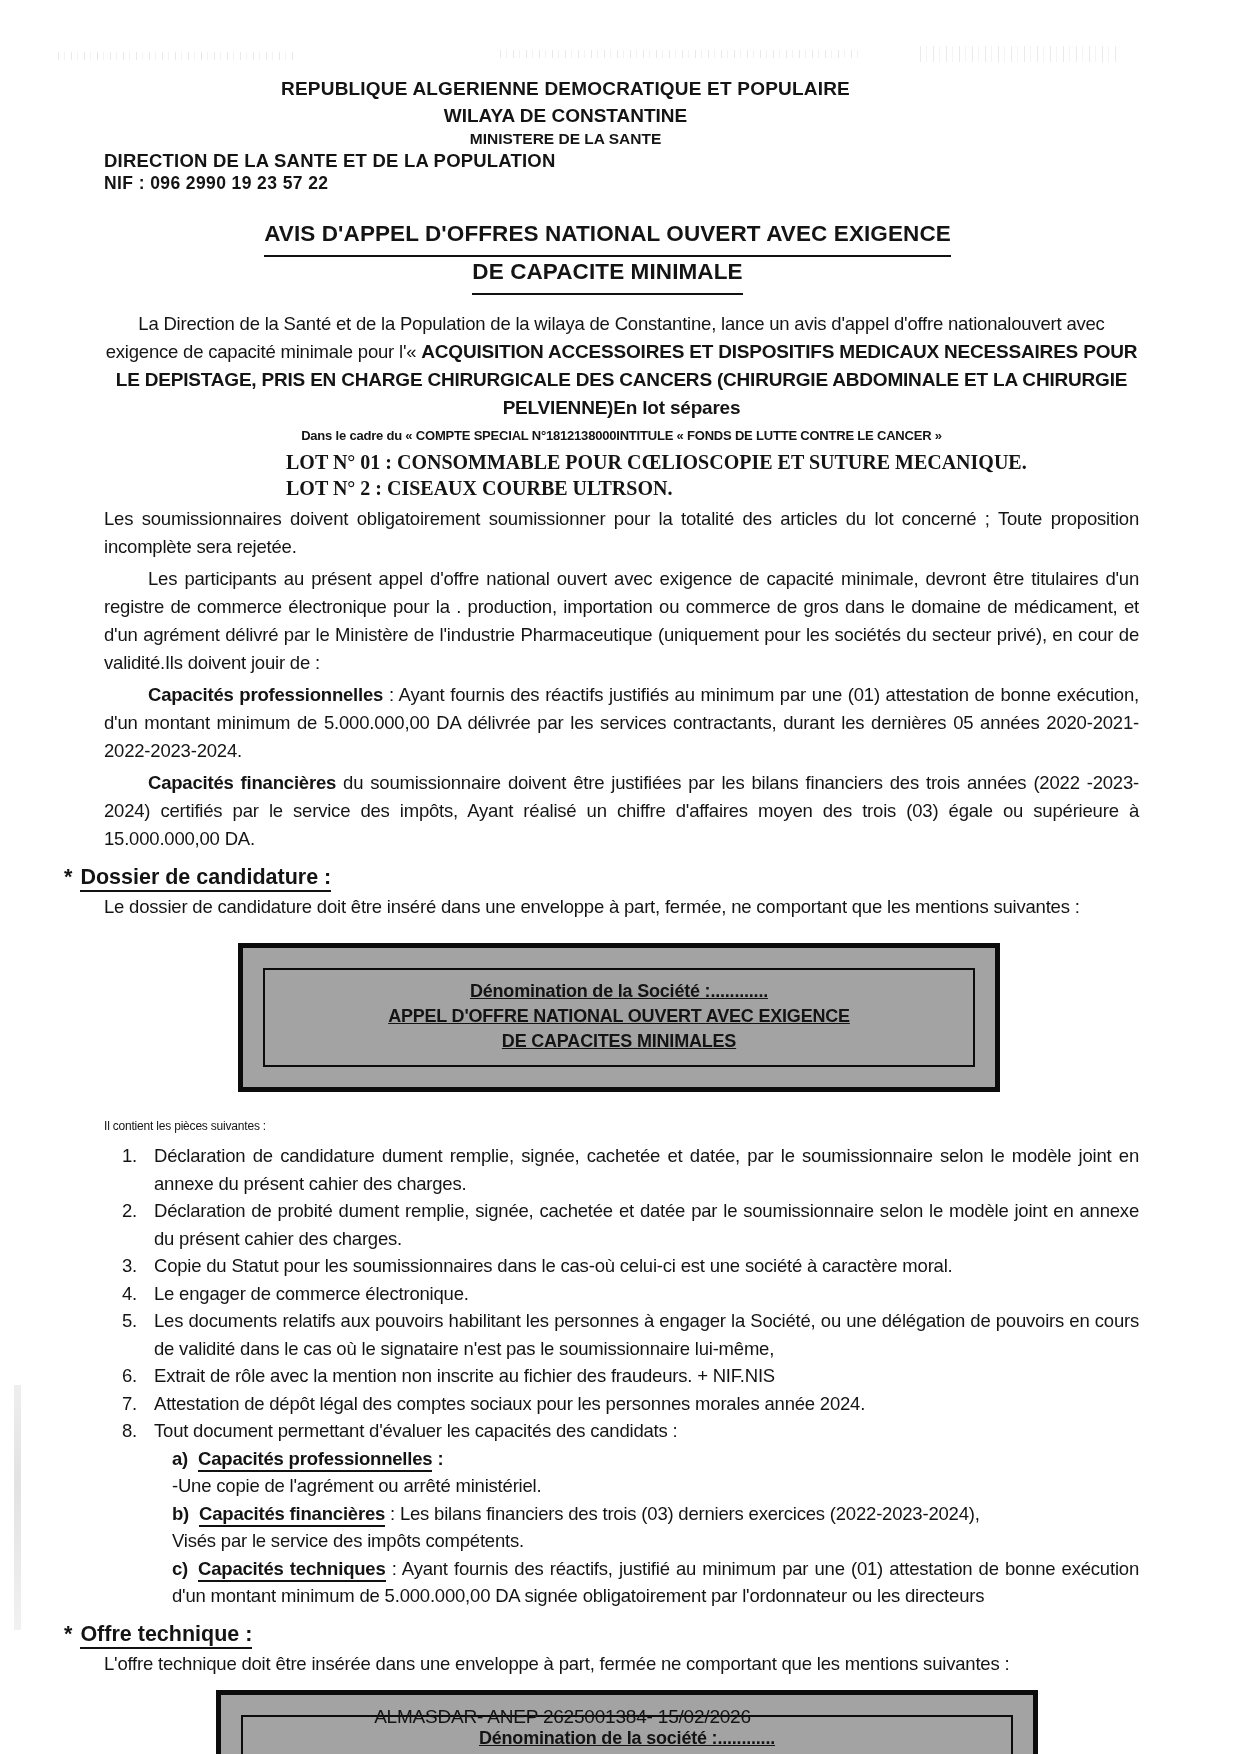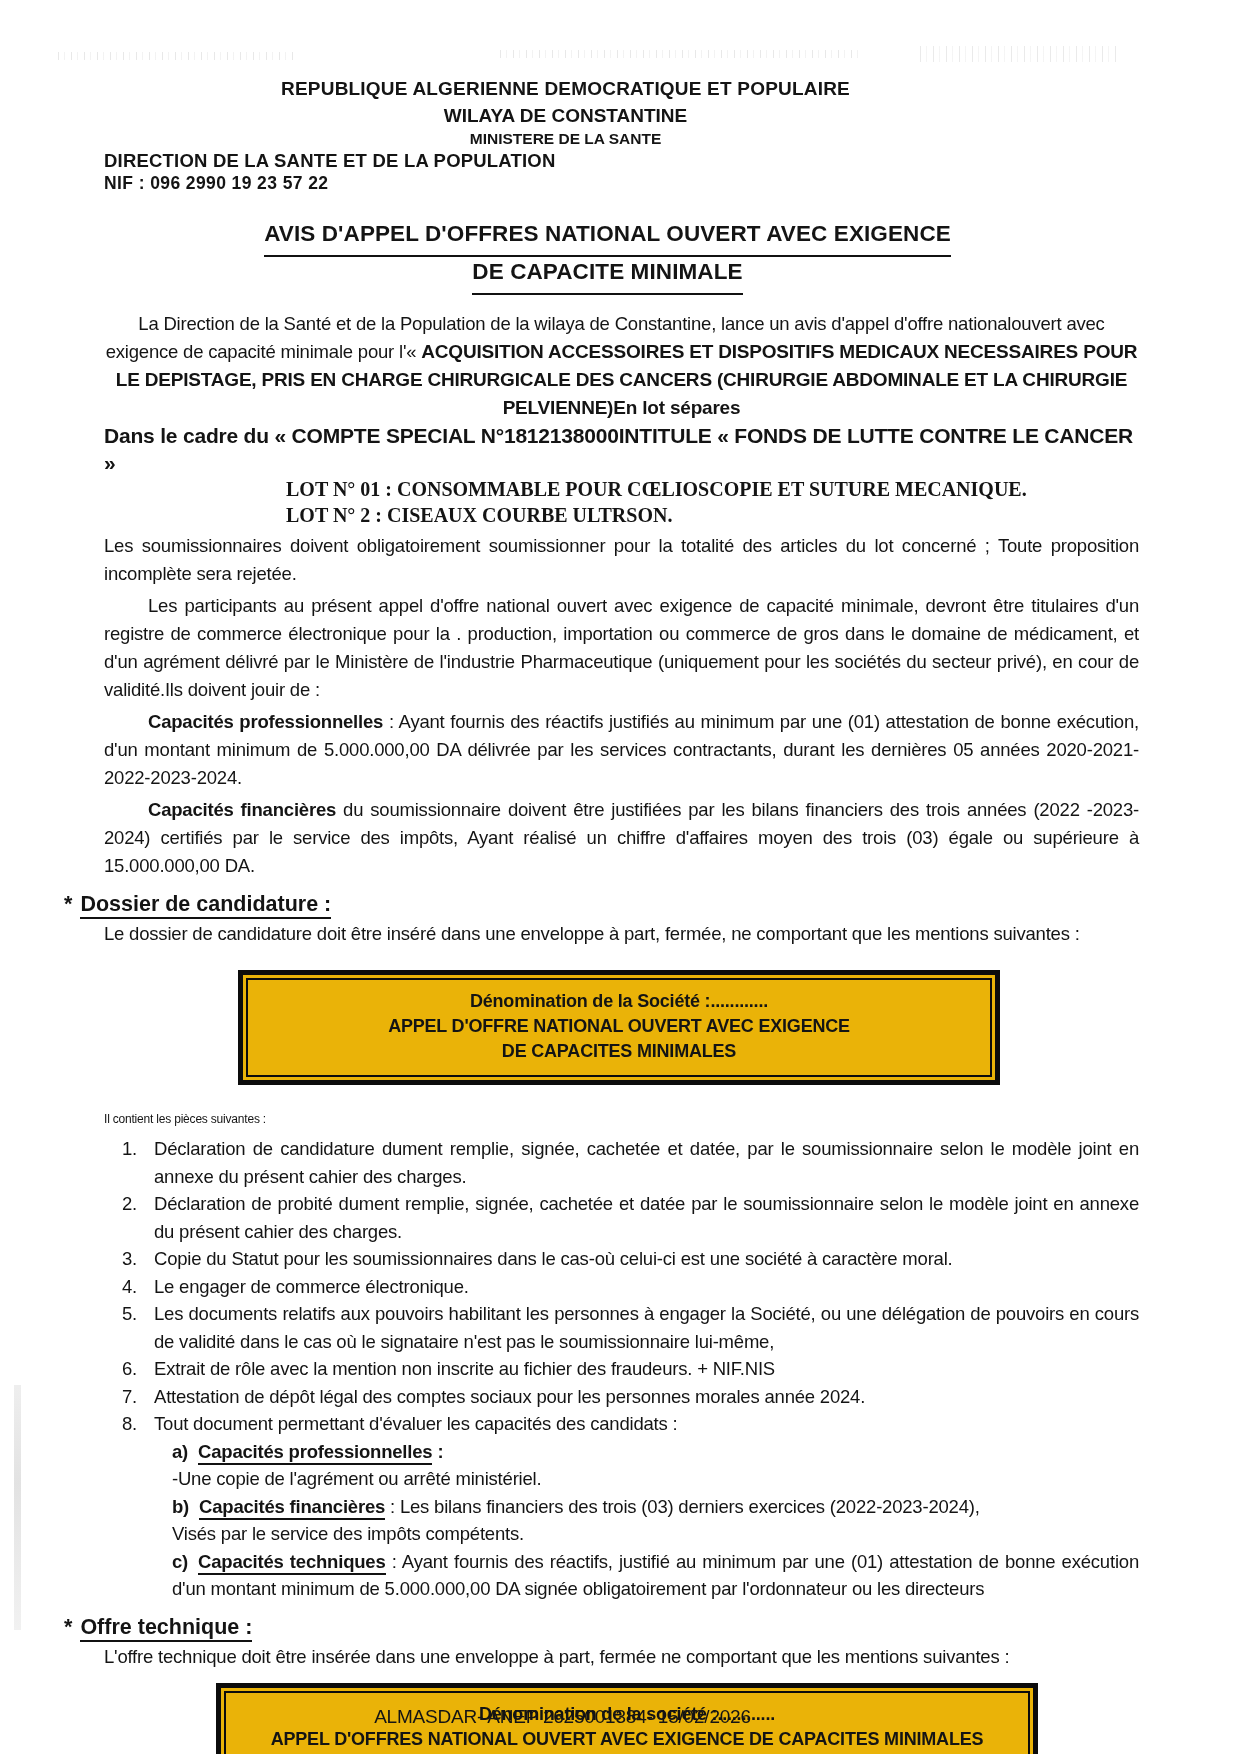--- a/index.html
+++ b/index.html
@@ -35,33 +35,33 @@
   .hdr-3 { font-size: 19px;  line-height: 24px; margin-top: 5px; }
   .hdr-left { font-weight: 700; font-size: 18.5px; line-height: 23px; letter-spacing: .2px; }
   .hdr-nif  { font-weight: 700; font-size: 17.5px; line-height: 23px; letter-spacing: .4px; }
 
   .doc-title { text-align: center; margin-top: 24px; transform: translateX(-14px); line-height: 29px; }
   .doc-title span { display: inline-block; font-size: 22.5px; font-weight: 700; letter-spacing: .1px;
                     border-bottom: 2.5px solid #111; padding-bottom: 7px; }
 
   .intro { margin-top: 15px; text-align: center; font-size: 18.5px; line-height: 28px; letter-spacing: -0.2px; }
   .intro b { font-size: 19px; }
-  .cadre { text-align: left; font-weight: 700; font-size: 21px; line-height: 27px; letter-spacing: -0.2px; }
+  .cadre { text-align: center; font-weight: 700; font-size: 13px; line-height: 27px; letter-spacing: -0.2px; }
   .lots { padding-left: 182px; font-family: "Liberation Serif", serif; font-weight: 700; font-size: 20px; line-height: 26px; }
 
   .para { font-size: 18.5px; line-height: 28px; letter-spacing: -0.2px; text-align: justify; }
   .mt4 { margin-top: 4px; }
   .indent { text-indent: 44px; }
   .bl { font-weight: 700; }
 
   .sec-head { margin-top: 8px; margin-left: -40px; font-size: 21.5px; font-weight: 700; line-height: 32px; }
   .sec-head .star { margin-right: 8px; }
   .sec-head .lbl { border-bottom: 2.5px solid #111; padding-bottom: 1px; }
 
-  .box-outer { border: 5px solid #0c0c0c; background: #eab308; padding: 3px; }
+  .box-outer { border: 5px solid #0c0c0c; background: #a3a3a3; padding: 20px; text-decoration: underline; }
   .box-inner { border: 2px solid #0c0c0c; padding: 9px 14px 11px; text-align: center; }
   .box1 { width: 762px; margin: 22px 0 0 134px; }
   .box2 { width: 822px; margin: 12px 0 0 112px; }
   .box-line { font-weight: 700; font-size: 18px; line-height: 25px; letter-spacing: -0.2px; }
 
   .pieces-intro { margin-top: 20px; font-size: 12px; letter-spacing: -0.2px; line-height: 28px; }
   .olist { margin-top: 2px; }
   .oitem { display: flex; padding-left: 18px; font-size: 18.5px; line-height: 27.5px; letter-spacing: -0.2px; }
   .onum { width: 32px; flex: 0 0 32px; }
   .otext { flex: 1; text-align: justify; }

